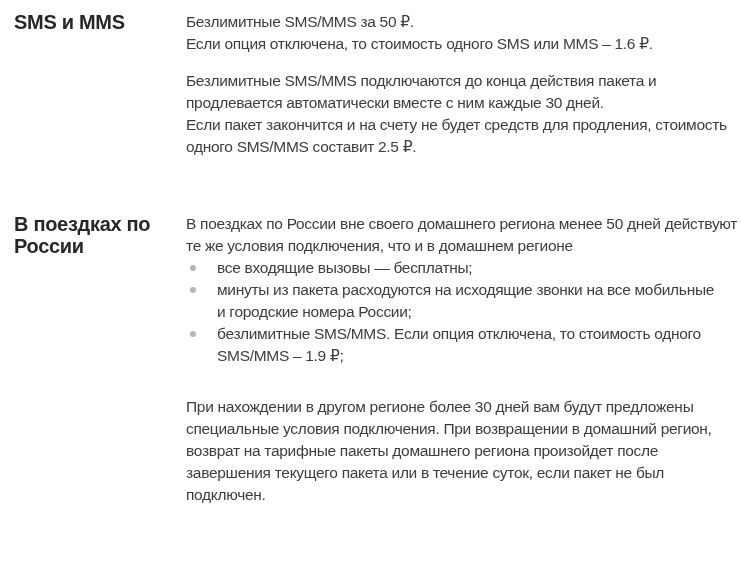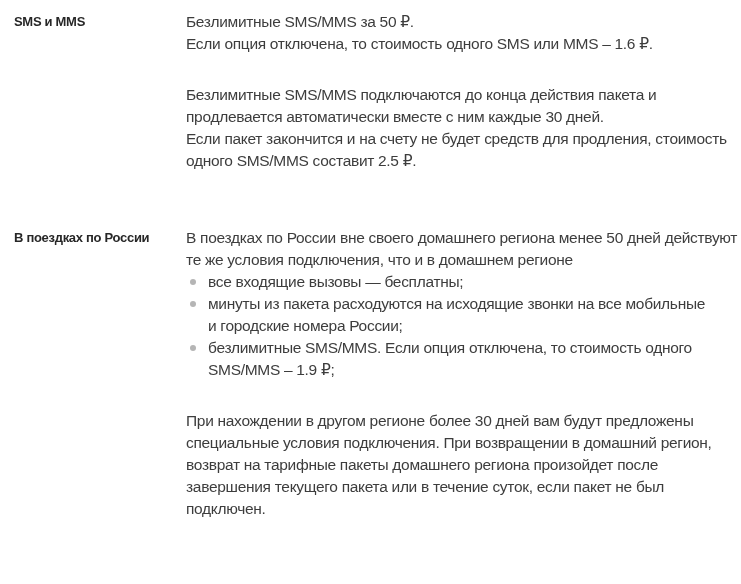--- a/index.html
+++ b/index.html
@@ -25,54 +25,55 @@
     display: flex;
     align-items: flex-start;
   }
   .section + .section {
     margin-top: 55px;
   }
   .label-col {
     flex: 0 0 172px;
     width: 172px;
     font-weight: bold;
-    font-size: 13px;
+    font-size: 20px;
     color: #272727;
     line-height: 22px;
   }
   .content-col {
     flex: 0 0 553px;
     width: 553px;
   }
   .para {
     margin: 0;
     white-space: pre-line;
   }
   .para + .para {
-    margin-top: 29px;
+    margin-top: 15px;
   }
   ul.bullet-list {
     list-style: none;
     margin: 0;
     padding: 0;
   }
   li.bullet-item {
     display: flex;
     align-items: flex-start;
   }
   .bullet-dot {
     flex: 0 0 auto;
     width: 6px;
     height: 6px;
     border-radius: 50%;
     background: #b5b5b5;
     margin: 8px 12px 0 4px;
   }
   .bullet-text {
     white-space: pre-line;
+    margin-left: 9px;
   }
   .closing {
     margin-top: 29px;
     white-space: pre-line;
   }
 </style>
 </head>
 <body>
 
 <div class="page">

